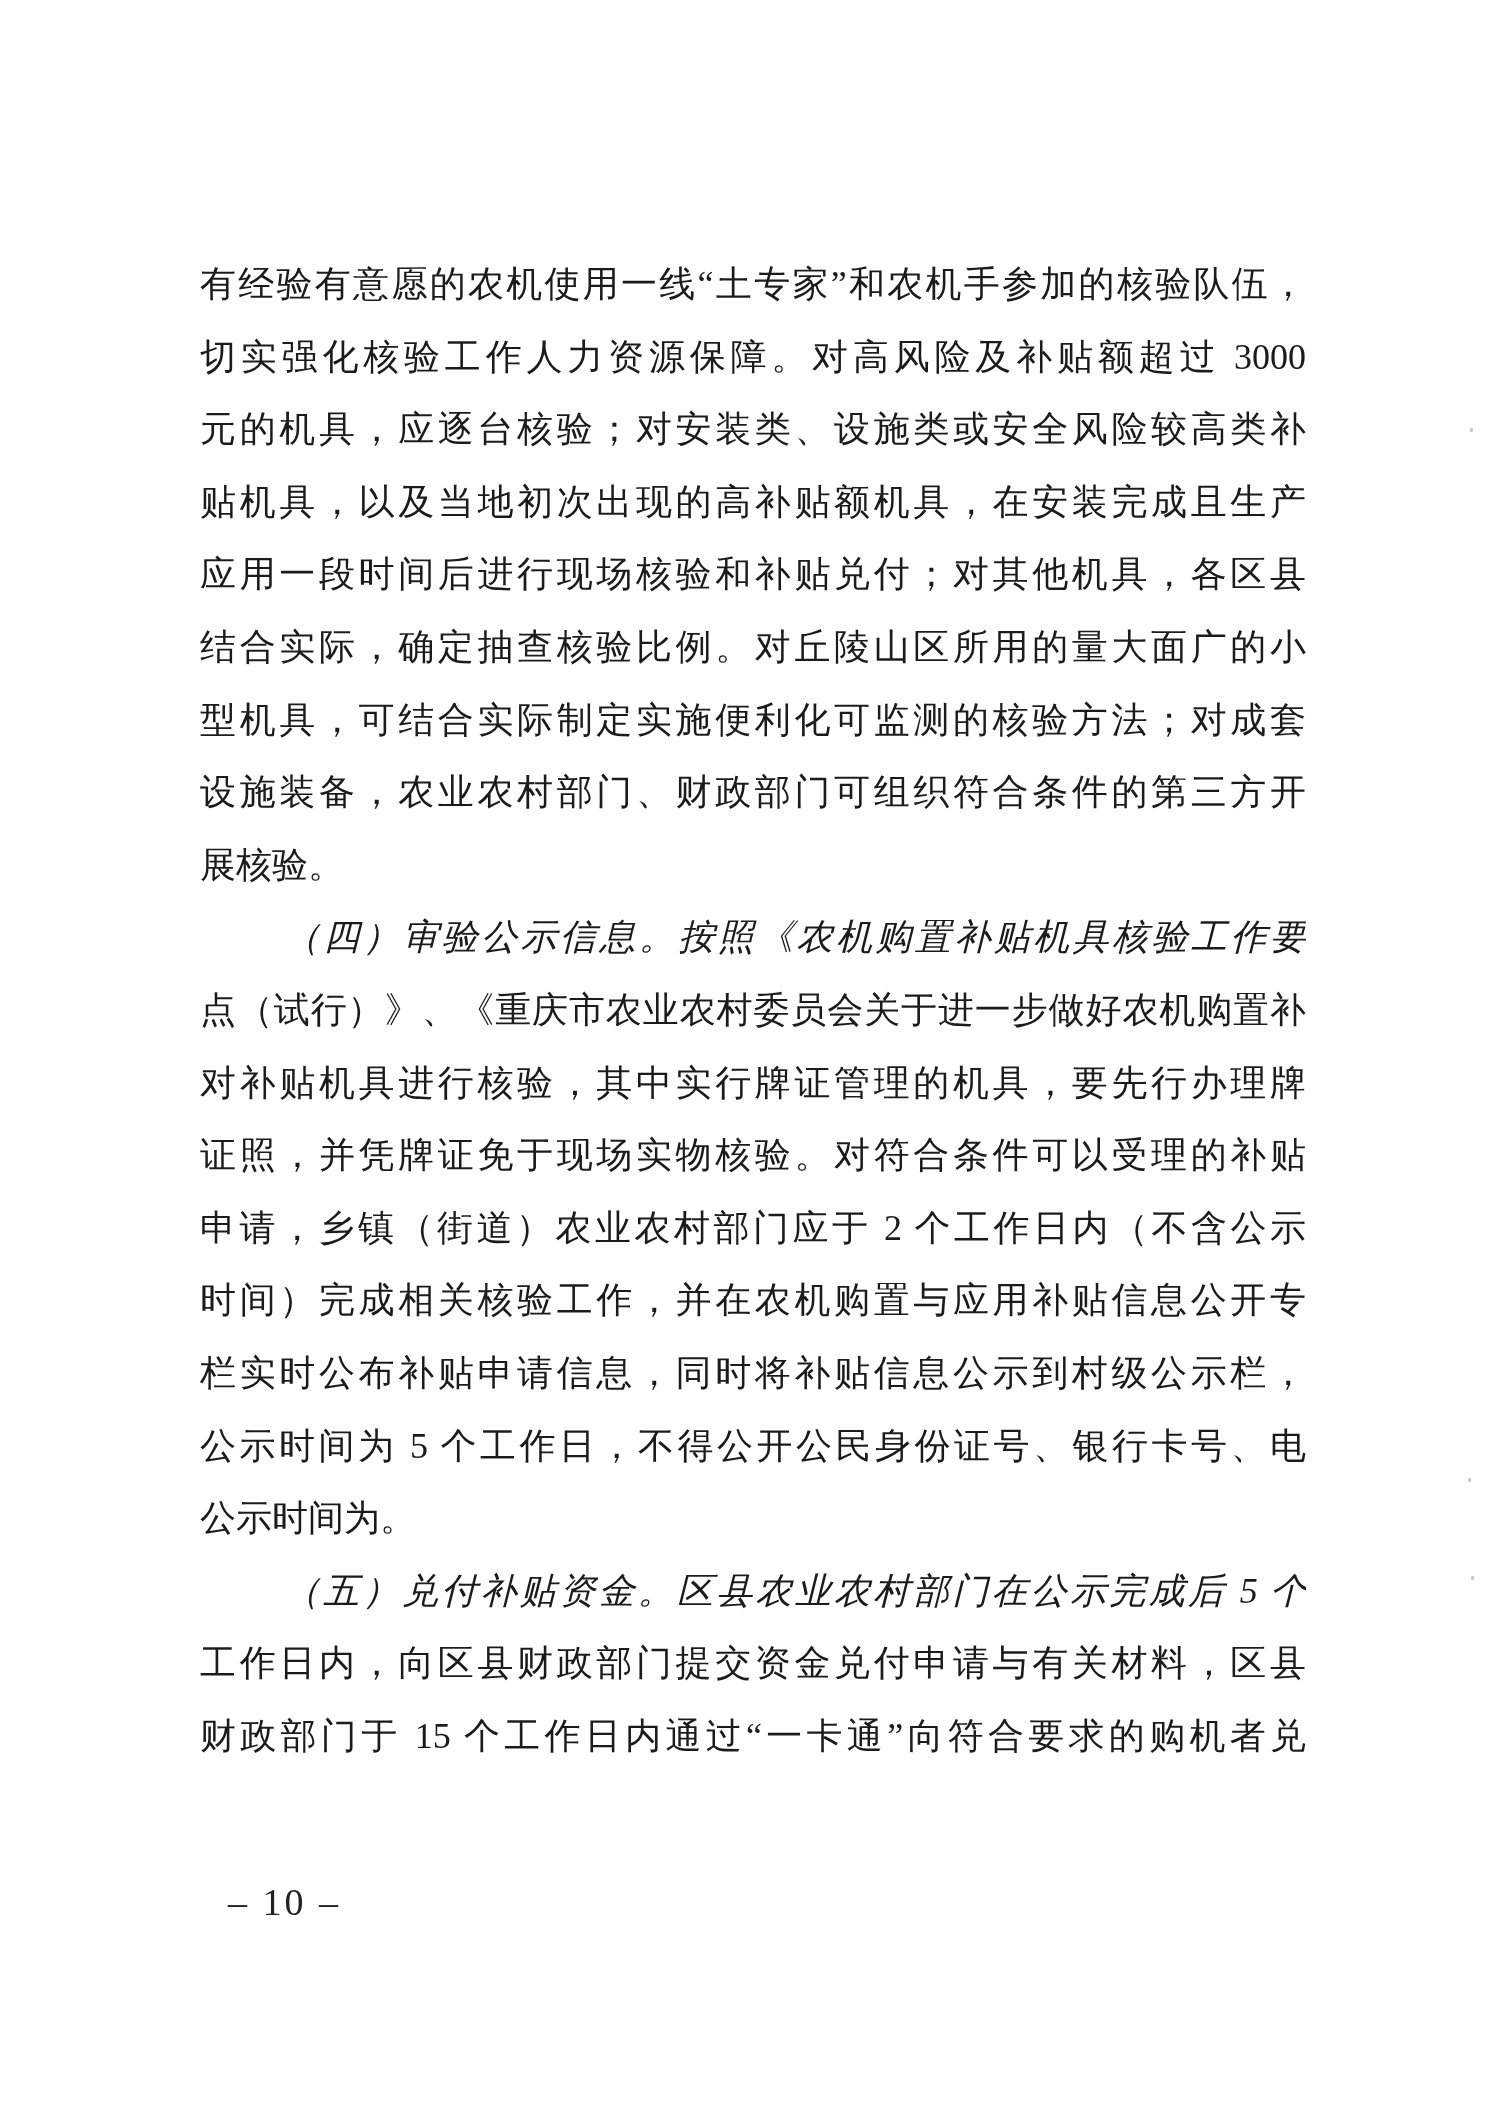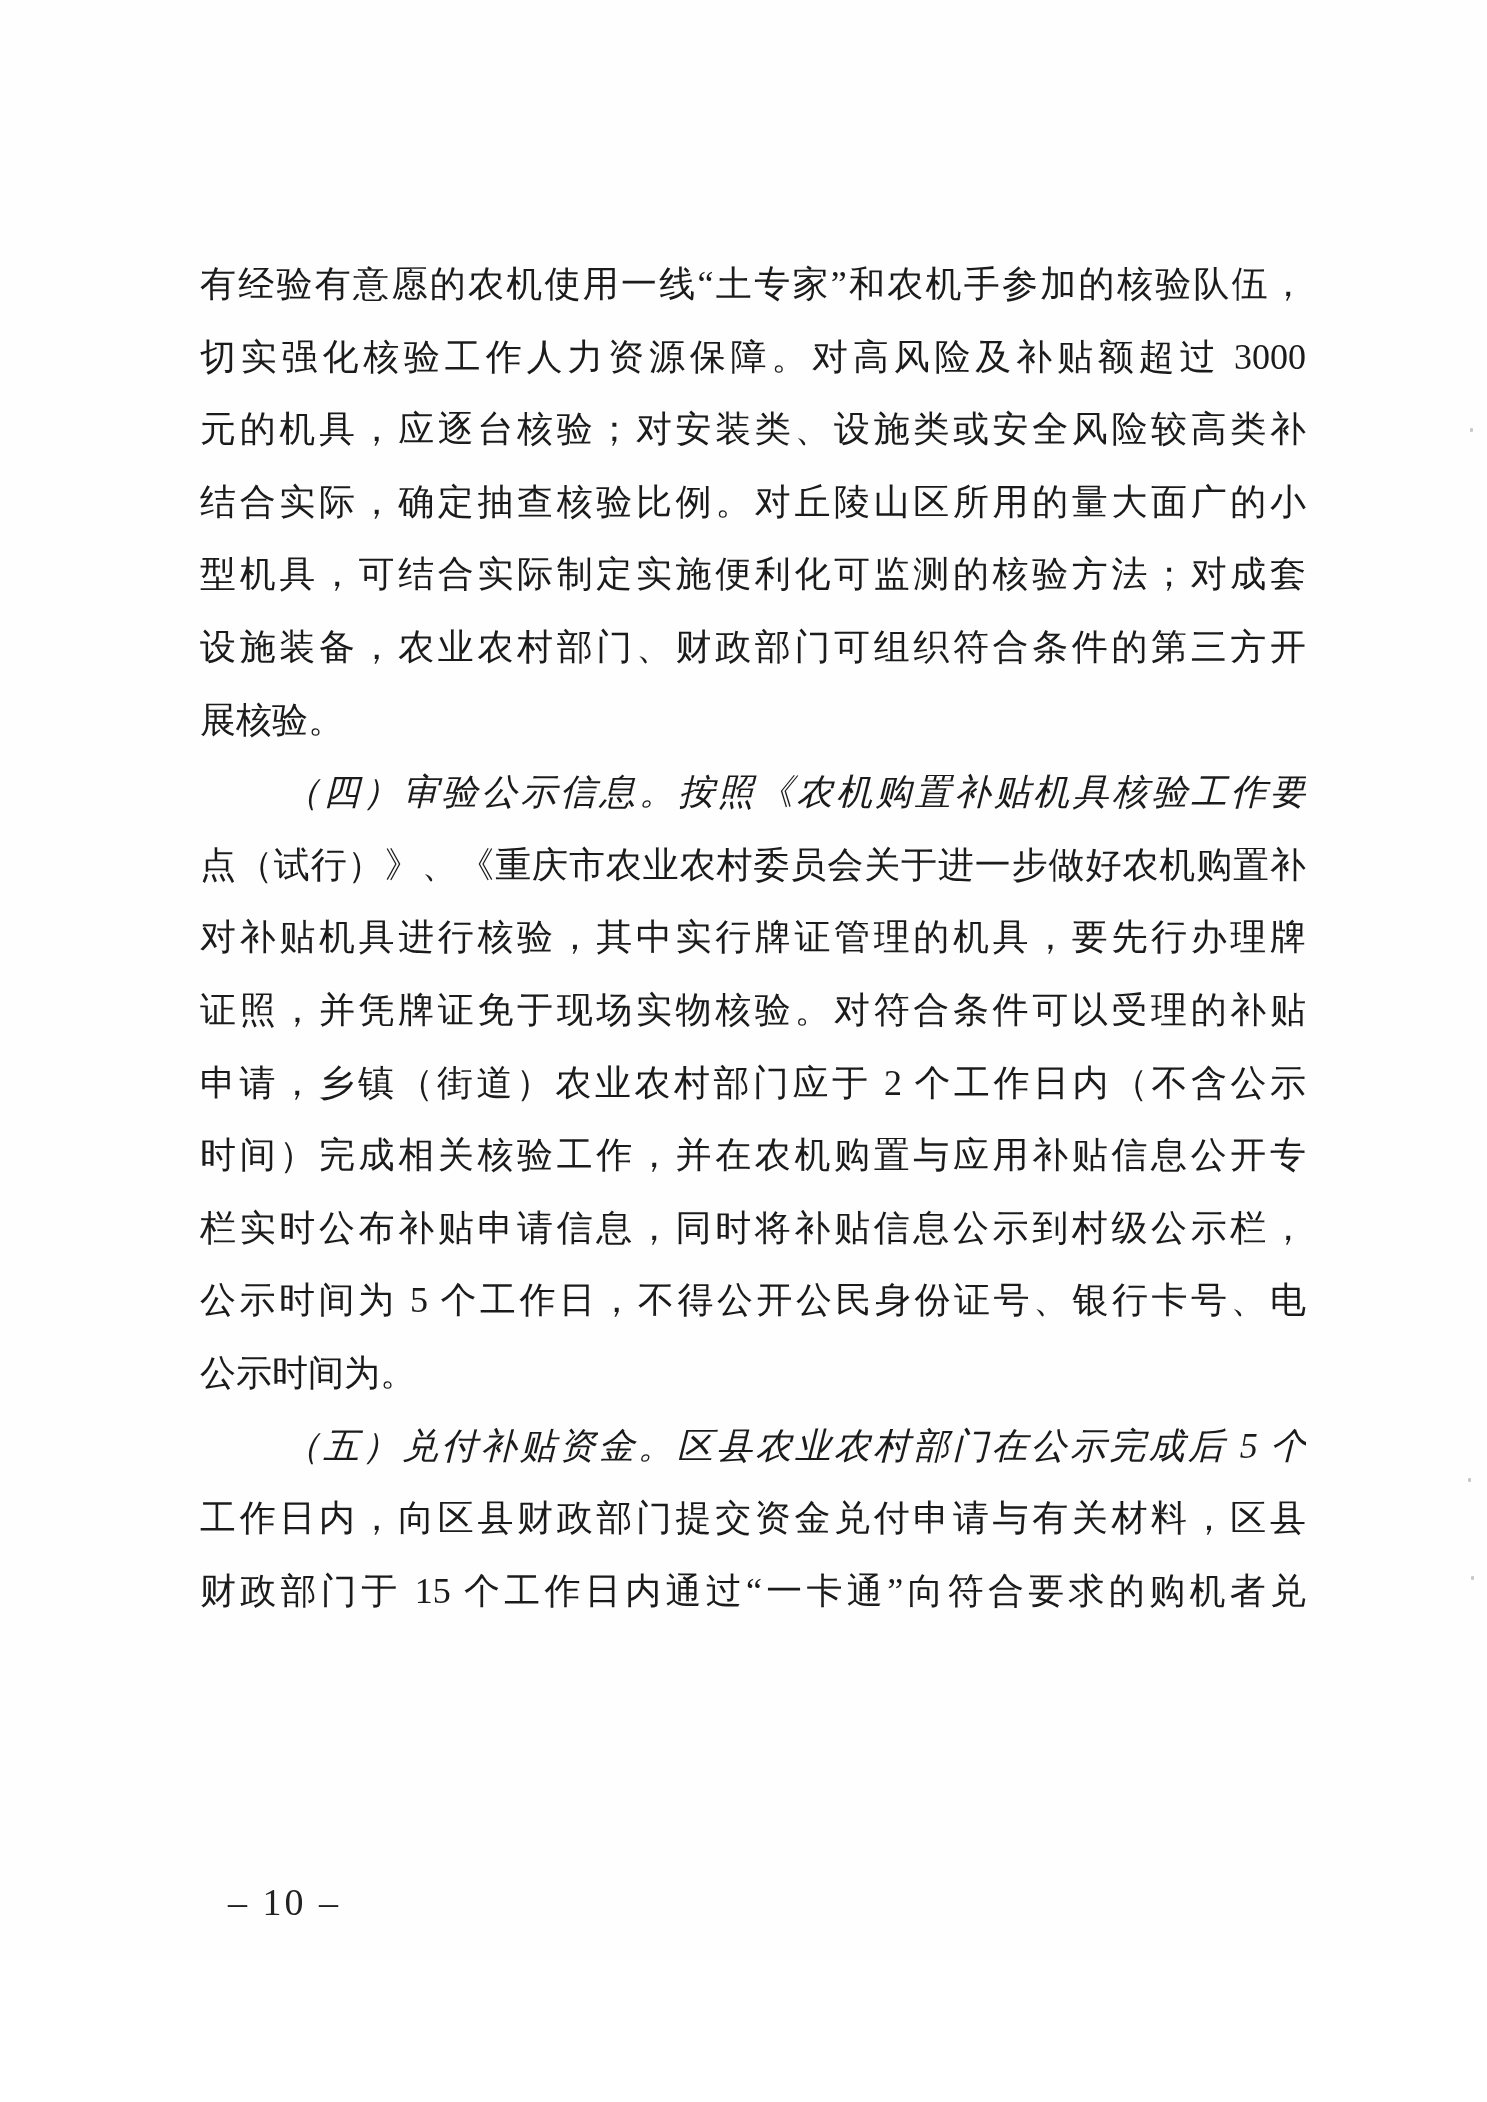--- a/index.html
+++ b/index.html
@@ -59,20 +59,22 @@
 </style>
 </head>
 <body>
 
 <div id="page">
 
   <div id="text-block">
       <div class="line">有经验有意愿的农机使用一线“土专家”和农机手参加的核验队伍，</div>
       <div class="line">切实强化核验工作人力资源保障。对高风险及补贴额超过 3000</div>
       <div class="line">元的机具，应逐台核验；对安装类、设施类或安全风险较高类补</div>
+      <div class="line">贴机具，以及当地初次出现的高补贴额机具，在安装完成且生产</div>
+      <div class="line">应用一段时间后进行现场核验和补贴兑付；对其他机具，各区县</div>
       <div class="line">结合实际，确定抽查核验比例。对丘陵山区所用的量大面广的小</div>
       <div class="line">型机具，可结合实际制定实施便利化可监测的核验方法；对成套</div>
       <div class="line">设施装备，农业农村部门、财政部门可组织符合条件的第三方开</div>
       <div class="line para-end">展核验。</div>
       <div class="line indent">（四）审验公示信息。按照《农机购置补贴机具核验工作要</div>
       <div class="line">点（试行）》、《重庆市农业农村委员会关于进一步做好农机购置补</div>
       <div class="line">对补贴机具进行核验，其中实行牌证管理的机具，要先行办理牌</div>
       <div class="line">证照，并凭牌证免于现场实物核验。对符合条件可以受理的补贴</div>
       <div class="line">申请，乡镇（街道）农业农村部门应于 2 个工作日内（不含公示</div>
       <div class="line">时间）完成相关核验工作，并在农机购置与应用补贴信息公开专</div>

